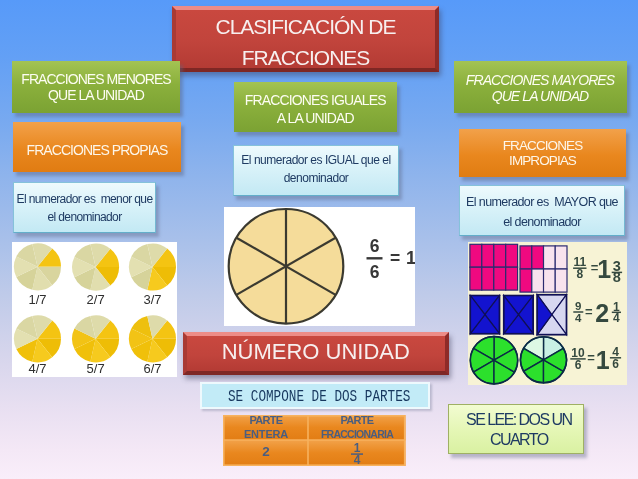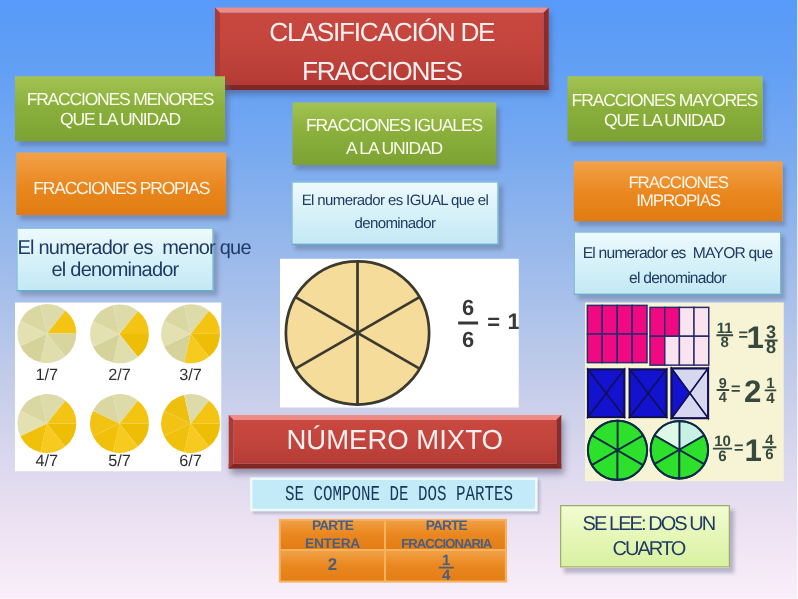--- a/index.html
+++ b/index.html
@@ -20,30 +20,30 @@
     box-shadow:2px 4px 5px rgba(60,60,90,.45);}
 </style>
 </head>
 <body>
 <div id="page">
 
   <div class="bx red3d" style="left:172px;top:6px;width:267px;height:66px;font-size:21px;letter-spacing:-1px;line-height:31px;padding-top:1px;">CLASIFICACIÓN DE<br>FRACCIONES</div>
 
   <div class="bx green" style="left:12px;top:61px;width:168px;height:52px;font-size:14px;letter-spacing:-0.95px;line-height:16.8px;padding-top:9.5px;">FRACCIONES MENORES<br>QUE LA UNIDAD</div>
   <div class="bx orange" style="left:13px;top:121.5px;width:168px;height:50px;font-size:14px;letter-spacing:-0.95px;line-height:56px;">FRACCIONES PROPIAS</div>
-  <div class="bx cyan" style="left:13px;top:182px;width:158px;height:51px;font-size:16px;letter-spacing:-0.62px;line-height:18.5px;padding-top:6.8px;">El numerador es&nbsp; menor que<br>el denominador</div>
+  <div class="bx cyan" style="left:13px;top:182px;width:143px;height:51px;font-size:12px;letter-spacing:-0.62px;line-height:18.5px;padding-top:6.8px;">El numerador es&nbsp; menor que<br>el denominador</div>
 
   <div class="bx green" style="left:233.5px;top:82px;width:163.5px;height:50px;font-size:14px;letter-spacing:-0.85px;line-height:17.5px;padding-top:10.4px;">FRACCIONES IGUALES<br>A LA UNIDAD</div>
   <div class="bx cyan" style="left:233px;top:145px;width:166px;height:50.5px;font-size:12px;letter-spacing:-0.49px;line-height:18px;padding-top:5.4px;">El numerador es IGUAL que el<br>denominador</div>
 
-  <div class="bx green" style="left:453.5px;top:60.5px;width:156px;height:52px;font-size:14px;letter-spacing:-0.9px;line-height:16.2px;padding-top:11px;">FRACCIONES MAYORES<br>QUE LA UNIDAD</div>
+  <div class="bx green" style="left:453.5px;top:60.5px;width:173px;height:52px;font-size:14px;letter-spacing:-0.9px;line-height:16.2px;padding-top:11px;font-style:italic;">FRACCIONES MAYORES<br>QUE LA UNIDAD</div>
   <div class="bx orange" style="left:459px;top:129px;width:167px;height:48px;font-size:13.5px;letter-spacing:-0.9px;line-height:15.7px;padding-top:8.5px;">FRACCIONES<br>IMPROPIAS</div>
   <div class="bx cyan" style="left:459px;top:185px;width:166px;height:51px;font-size:12.5px;letter-spacing:-0.62px;line-height:19.5px;padding-top:7px;">El numerador es&nbsp; MAYOR que<br>el denominador</div>
 
-  <div class="bx red3d" style="left:183px;top:332px;width:265.5px;height:42.5px;font-size:22px;letter-spacing:0px;line-height:32px;">NÚMERO MIXTO</div>
+  <div class="bx red3d" style="left:183px;top:332px;width:265.5px;height:42.5px;font-size:22px;letter-spacing:0px;line-height:32px;">NÚMERO UNIDAD</div>
 
   <div class="bx" style="left:200px;top:382px;width:230px;height:27px;background:#c2ebf7;border:2px solid #eef9fd;font-size:17px;line-height:21px;padding-top:1.8px;color:#17375e;box-shadow:2px 2px 2px rgba(90,100,130,.3);text-align:left;font-family:Liberation Mono, monospace;"><span style="display:inline-block;transform:scaleX(0.745);transform-origin:0 50%;margin-left:26px;">SE COMPONE DE DOS PARTES</span></div>
 
   <div class="bx" style="left:223px;top:415px;width:182.5px;height:51px;text-align:center;">
     <svg width="182.5" height="51" viewBox="0 0 182.5 51" style="position:absolute;left:0;top:0;">
         <defs>
           <linearGradient id="og" x1="0" y1="0" x2="0" y2="1">
 <stop offset="0" stop-color="#f2a24a"></stop>
             <stop offset="0.5" stop-color="#e9871e"></stop>
             <stop offset="1" stop-color="#e27d14"></stop>

